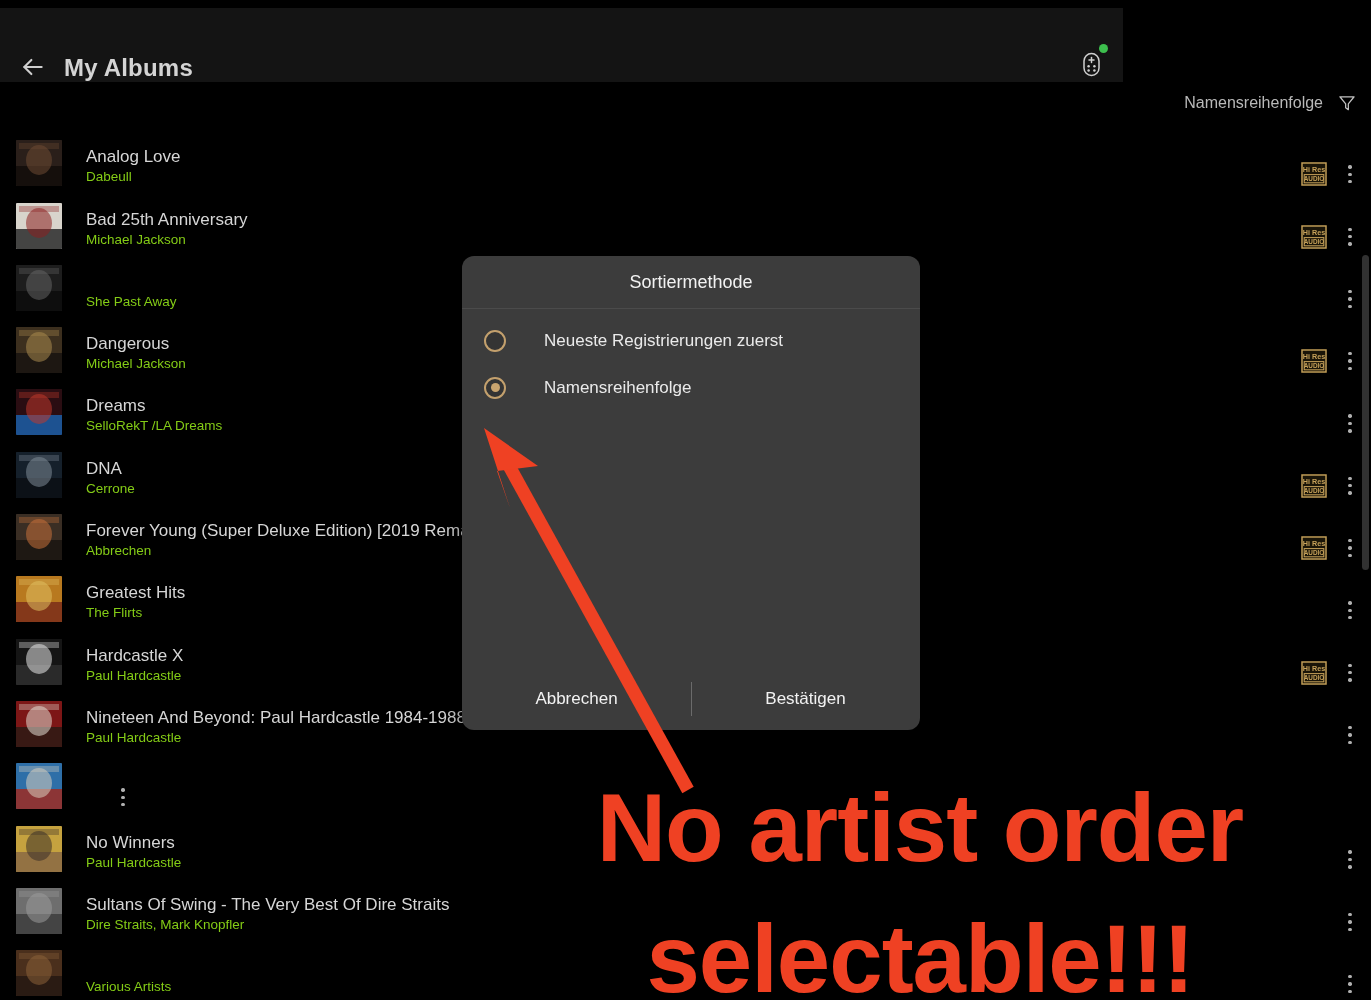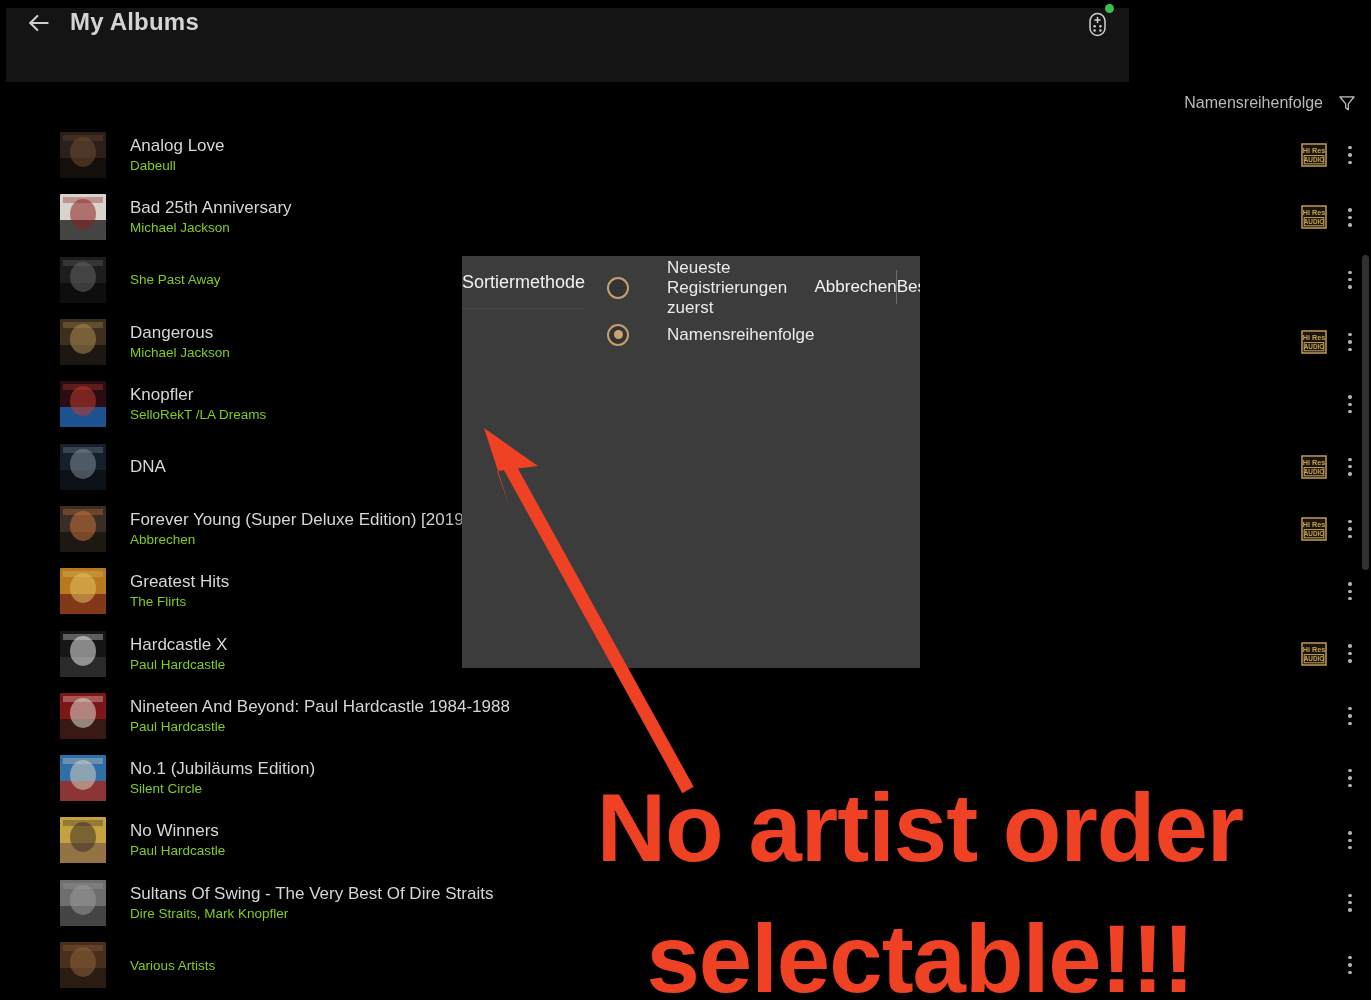--- a/index.html
+++ b/index.html
@@ -22,22 +22,21 @@
     overflow: hidden;
   }
 
   
   #appbar {
     position: absolute;
     left: 0; top: 8px;
     width: 1123px; height: 74px;
     background: #141414;
     display: flex;
-    align-items: flex-start;
-    margin-left: 6px;
+    align-items: flex-end;
   }
   #back-arrow {
     margin-left: 18px;
     width: 30px; height: 30px;
     display: flex; align-items: center; justify-content: center;
     cursor: pointer;
   }
   #back-arrow svg { display: block; }
   #page-title {
     margin-left: 16px;
@@ -85,24 +84,23 @@
     position: absolute;
     left: 0; top: 124px;
     width: 1371px;
     height: 876px;
     overflow: hidden;
   }
   .album-row {
     position: relative;
     height: 62.3px;
     display: flex;
-    align-items: center;
+    align-items: flex-end;
     padding-left: 16px;
     padding-right: 10px;
-    margin-left: 44px;
   }
   .thumb {
     width: 46px; height: 46px;
     flex: 0 0 46px;
     border-radius: 1px;
     overflow: hidden;
     position: relative;
     background: #1b1b1b;
   }
   .thumb svg { display: block; width: 46px; height: 46px; }
@@ -162,26 +160,26 @@
     width: 7px; height: 315px;
     border-radius: 4px;
     background: #3a3a3a;
     opacity: .85;
   }
 
   
   #dialog {
     position: absolute;
     left: 462px; top: 256px;
-    width: 458px; height: 412px;
+    width: 458px; height: 474px;
     background: #3c3c3c;
-    border-radius: 0;
+    border-radius: 12px;
     box-shadow: 0 6px 26px rgba(0,0,0,.55);
     display: flex;
-    flex-direction: row;
+    flex-direction: column;
     overflow: hidden;
   }
   #dialog-title {
     height: 53px;
     display: flex;
     align-items: center;
     justify-content: center;
     color: #f2f2f2;
     font-size: 18px;
     border-bottom: 1px solid #4b4b4b;
@@ -414,21 +412,21 @@
       <div class="album-row">
         <div class="thumb">
           <svg viewBox="0 0 46 46" preserveAspectRatio="none">
             <rect x="0" y="0" width="46" height="46" fill="#2a0d12"></rect>
             <rect x="0" y="26" width="46" height="20" fill="#1b5fa8" opacity="0.85"></rect>
             <ellipse cx="23" cy="20" rx="13" ry="15" fill="#c0392b" opacity="0.55"></ellipse>
             <rect x="3" y="3" width="40" height="6" fill="#c0392b" opacity="0.35"></rect>
           </svg>
         </div>
         <div class="row-text">
-          <div class="album-title">Knopfler</div>
+          <div class="album-title">Dreams</div>
           <div class="album-artist">SelloRekT /LA Dreams</div>
         </div>
         <div class="row-right">
           <span class="hires-badge"><svg viewBox="0 0 26 24" width="26" height="24">
               <rect x="0" y="0" width="26" height="24" fill="#1a1508"></rect>
               <rect x="1" y="1" width="24" height="22" fill="none" stroke="#c6a15a" stroke-width="1.4"></rect>
               <text x="13" y="10" fill="#c6a15a" font-size="7.2" font-weight="bold" font-family="Liberation Sans, sans-serif" text-anchor="middle">Hi Res</text>
               <rect x="3.2" y="12.6" width="19.6" height="8.2" fill="none" stroke="#c6a15a" stroke-width="1"></rect>
               <text x="13" y="19" fill="#c6a15a" font-size="6.4" font-weight="bold" font-family="Liberation Sans, sans-serif" text-anchor="middle">AUDIO</text>
             </svg></span>
@@ -443,20 +441,21 @@
         <div class="thumb">
           <svg viewBox="0 0 46 46" preserveAspectRatio="none">
             <rect x="0" y="0" width="46" height="46" fill="#15202b"></rect>
             <rect x="0" y="26" width="46" height="20" fill="#0a0f14" opacity="0.85"></rect>
             <ellipse cx="23" cy="20" rx="13" ry="15" fill="#7d8a96" opacity="0.55"></ellipse>
             <rect x="3" y="3" width="40" height="6" fill="#7d8a96" opacity="0.35"></rect>
           </svg>
         </div>
         <div class="row-text">
           <div class="album-title">DNA</div>
+          <div class="album-artist">Cerrone</div>
         </div>
         <div class="row-right">
           <span class="hires-badge on"><svg viewBox="0 0 26 24" width="26" height="24">
               <rect x="0" y="0" width="26" height="24" fill="#1a1508"></rect>
               <rect x="1" y="1" width="24" height="22" fill="none" stroke="#c6a15a" stroke-width="1.4"></rect>
               <text x="13" y="10" fill="#c6a15a" font-size="7.2" font-weight="bold" font-family="Liberation Sans, sans-serif" text-anchor="middle">Hi Res</text>
               <rect x="3.2" y="12.6" width="19.6" height="8.2" fill="none" stroke="#c6a15a" stroke-width="1"></rect>
               <text x="13" y="19" fill="#c6a15a" font-size="6.4" font-weight="bold" font-family="Liberation Sans, sans-serif" text-anchor="middle">AUDIO</text>
             </svg></span>
           <div class="overflow-dots">
@@ -579,24 +578,20 @@
         </div>
       </div>
       <div class="album-row">
         <div class="thumb">
           <svg viewBox="0 0 46 46" preserveAspectRatio="none">
             <rect x="0" y="0" width="46" height="46" fill="#2e6fa8"></rect>
             <rect x="0" y="26" width="46" height="20" fill="#9c2b22" opacity="0.85"></rect>
             <ellipse cx="23" cy="20" rx="13" ry="15" fill="#d8cdbe" opacity="0.55"></ellipse>
             <rect x="3" y="3" width="40" height="6" fill="#d8cdbe" opacity="0.35"></rect>
           </svg>
-        </div>
-        <div class="row-text">
-          <div class="album-title">No.1 (Jubiläums Edition)</div>
-          <div class="album-artist">Silent Circle</div>
         </div>
         <div class="row-right">
           <span class="hires-badge"><svg viewBox="0 0 26 24" width="26" height="24">
               <rect x="0" y="0" width="26" height="24" fill="#1a1508"></rect>
               <rect x="1" y="1" width="24" height="22" fill="none" stroke="#c6a15a" stroke-width="1.4"></rect>
               <text x="13" y="10" fill="#c6a15a" font-size="7.2" font-weight="bold" font-family="Liberation Sans, sans-serif" text-anchor="middle">Hi Res</text>
               <rect x="3.2" y="12.6" width="19.6" height="8.2" fill="none" stroke="#c6a15a" stroke-width="1"></rect>
               <text x="13" y="19" fill="#c6a15a" font-size="6.4" font-weight="bold" font-family="Liberation Sans, sans-serif" text-anchor="middle">AUDIO</text>
             </svg></span>
           <div class="overflow-dots">

